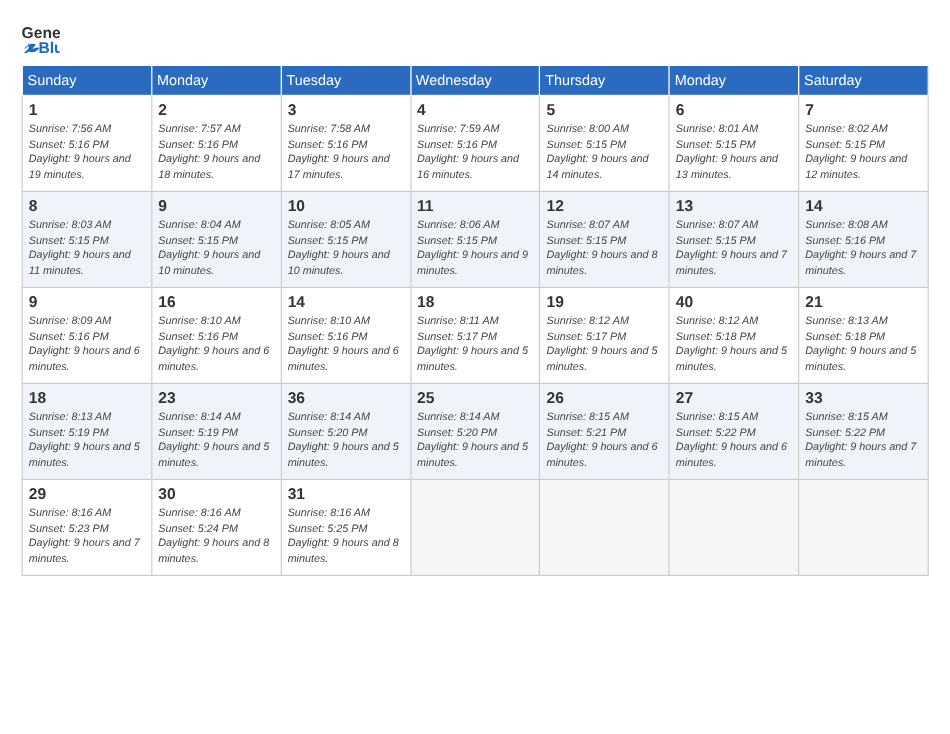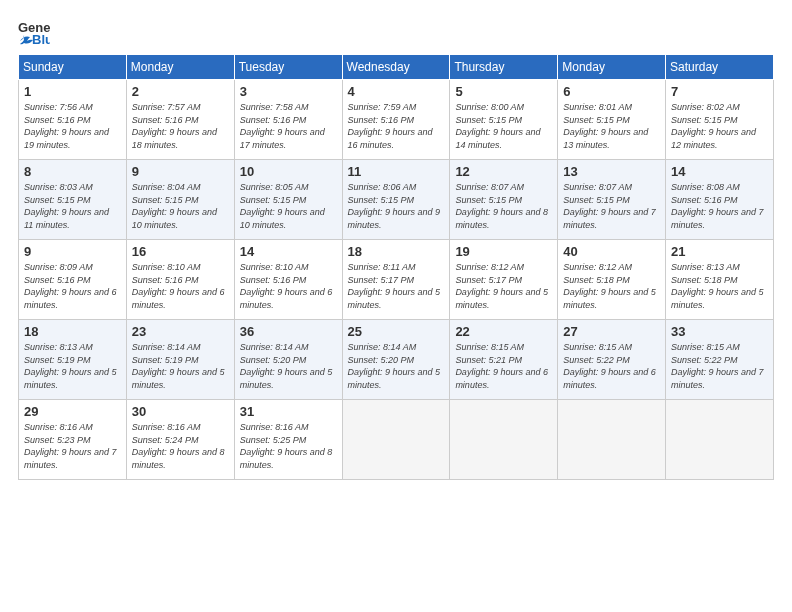--- a/index.html
+++ b/index.html
@@ -220,21 +220,21 @@
           </td>
           <td>
             <span class="day-num">36</span>
 <div class="day-info">Sunrise: 8:14 AM<br>Sunset: 5:20 PM<br>Daylight: 9 hours and 5 minutes.</div>
           </td>
           <td>
             <span class="day-num">25</span>
 <div class="day-info">Sunrise: 8:14 AM<br>Sunset: 5:20 PM<br>Daylight: 9 hours and 5 minutes.</div>
           </td>
           <td>
-            <span class="day-num">22</span>
+            <span class="day-num">26</span>
 <div class="day-info">Sunrise: 8:15 AM<br>Sunset: 5:21 PM<br>Daylight: 9 hours and 6 minutes.</div>
           </td>
           <td>
             <span class="day-num">27</span>
 <div class="day-info">Sunrise: 8:15 AM<br>Sunset: 5:22 PM<br>Daylight: 9 hours and 6 minutes.</div>
           </td>
           <td>
             <span class="day-num">33</span>
 <div class="day-info">Sunrise: 8:15 AM<br>Sunset: 5:22 PM<br>Daylight: 9 hours and 7 minutes.</div>
           </td>

